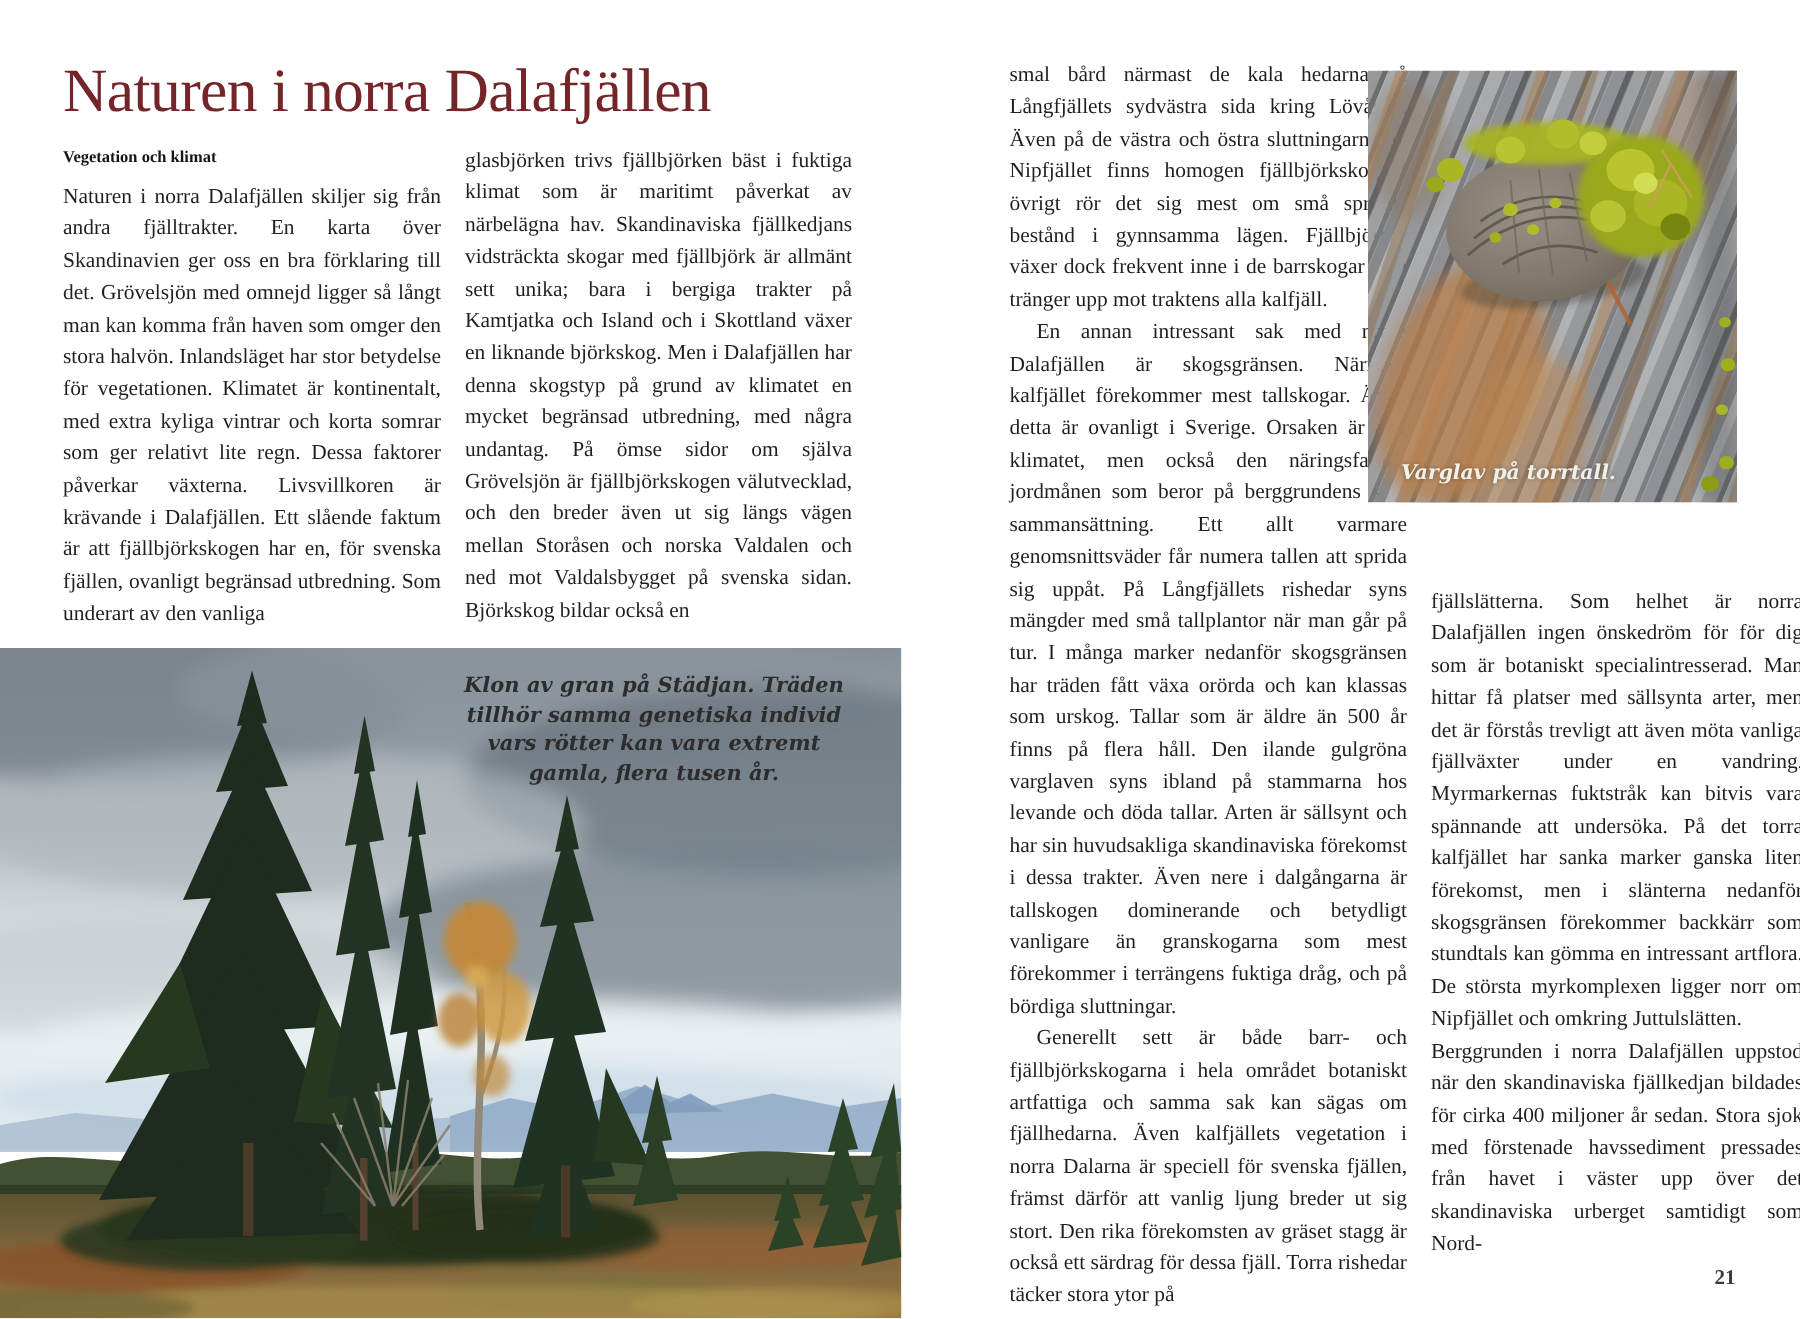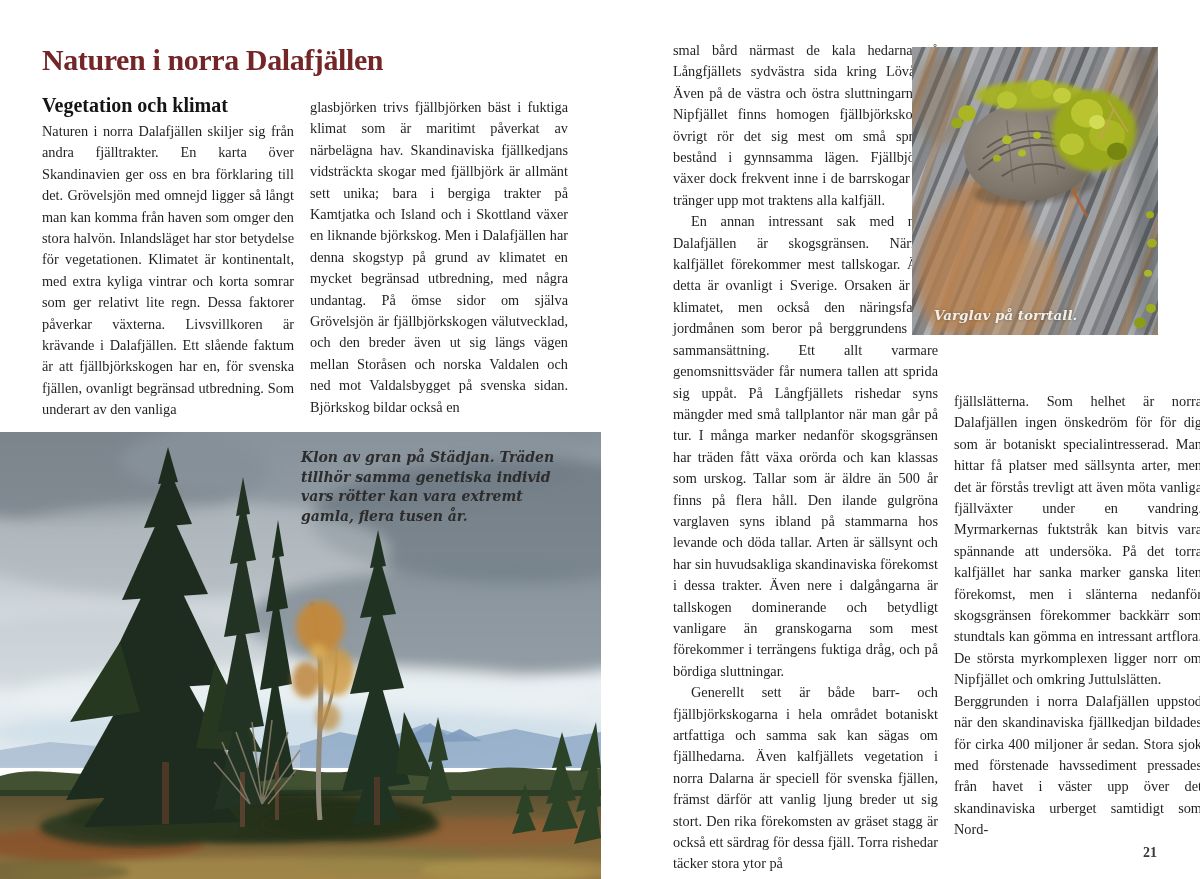--- a/index.html
+++ b/index.html
@@ -2,44 +2,44 @@
 <html><head>
 <meta charset="utf-8">
 <style>
   html,body{margin:0;padding:0;background:#ffffff;}
   .spread{
     position:relative;width:1200px;height:879px;background:#ffffff;
     overflow:hidden;font-family:"Liberation Serif",serif;color:#1f1f1f;
   }
   h1.chapter-title{
     margin:0;position:absolute;left:42px;top:42px;width:560px;
-    font-family:"Liberation Serif",serif;font-weight:700;
-    font-size:30px;line-height:36px;letter-spacing:-0.4px;color:#742528;
+    font-family:"Liberation Serif",serif;font-weight:400;
+    font-size:41px;line-height:36px;letter-spacing:-0.4px;color:#742528;
   }
   h2.sec-head{
     margin:0 0 6px 0;font-family:"Liberation Serif",serif;font-weight:700;
-    font-size:20px;line-height:19px;color:#151515;letter-spacing:0;
+    font-size:11px;line-height:19px;color:#151515;letter-spacing:0;
   }
   .col{position:absolute;}
   .col p{
     margin:0;font-size:14.3px;line-height:21.4px;text-align:justify;
     color:#1f1f1f;
   }
   .col p.indent{text-indent:18px;}
   .col1{left:42px;top:96px;width:252px;}
   .col2{left:310px;top:97px;width:258px;}
   .col3{left:633px;top:40px;width:265px;margin-left:40px;}
   .col4{left:954px;top:391px;width:248px;}
   .col4 h2.sec-head{margin:13px 0 6px 0;}
   figure.photo{margin:0;position:absolute;overflow:hidden;}
   .photo-left{left:0;top:432px;width:601px;height:447px;}
   .photo-right{left:912px;top:47px;width:246px;height:288px;}
   .photo svg{display:block;width:100%;height:100%;}
   figcaption.cap-left{
-    position:absolute;top:16px;right:30px;width:270px;text-align:left;
+    position:absolute;top:16px;right:30px;width:270px;text-align:center;
     font-family:"DejaVu Serif",serif;font-style:italic;font-weight:600;
     font-size:14px;line-height:19.5px;color:#2c2c2c;
   }
   figcaption.cap-right{
     position:absolute;left:22px;bottom:12px;
     font-family:"DejaVu Serif",serif;font-style:italic;font-weight:600;
     font-size:13.5px;color:#f3f0e9;text-shadow:0 0 3px rgba(40,40,40,.45);
   }
   .pagenum{
     position:absolute;left:1143px;top:845px;font-family:"Liberation Serif",serif;

